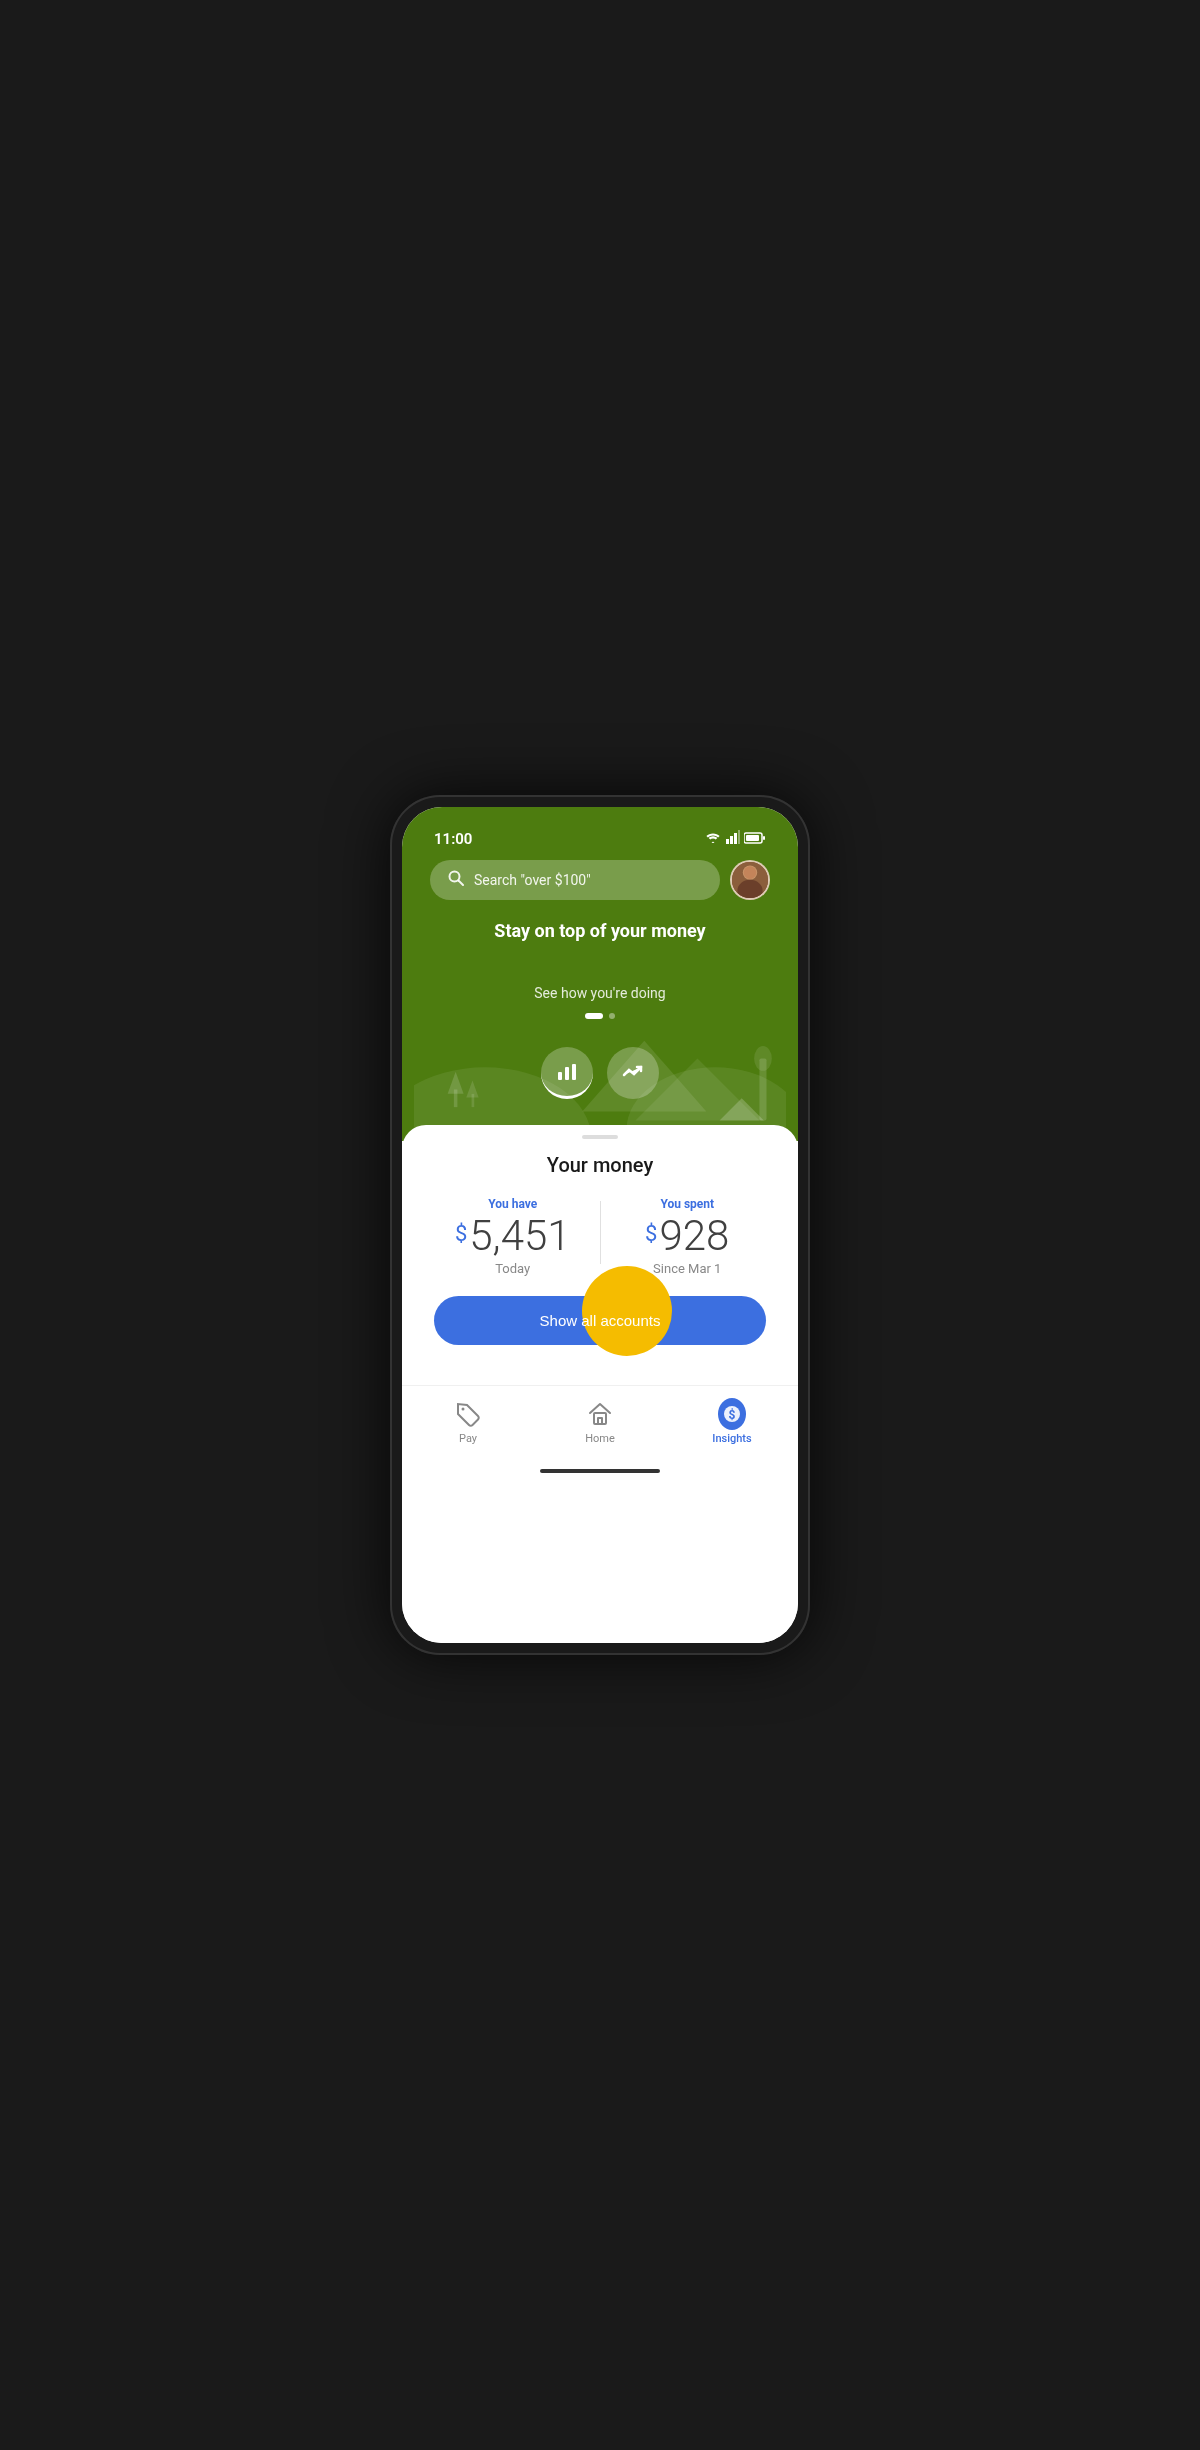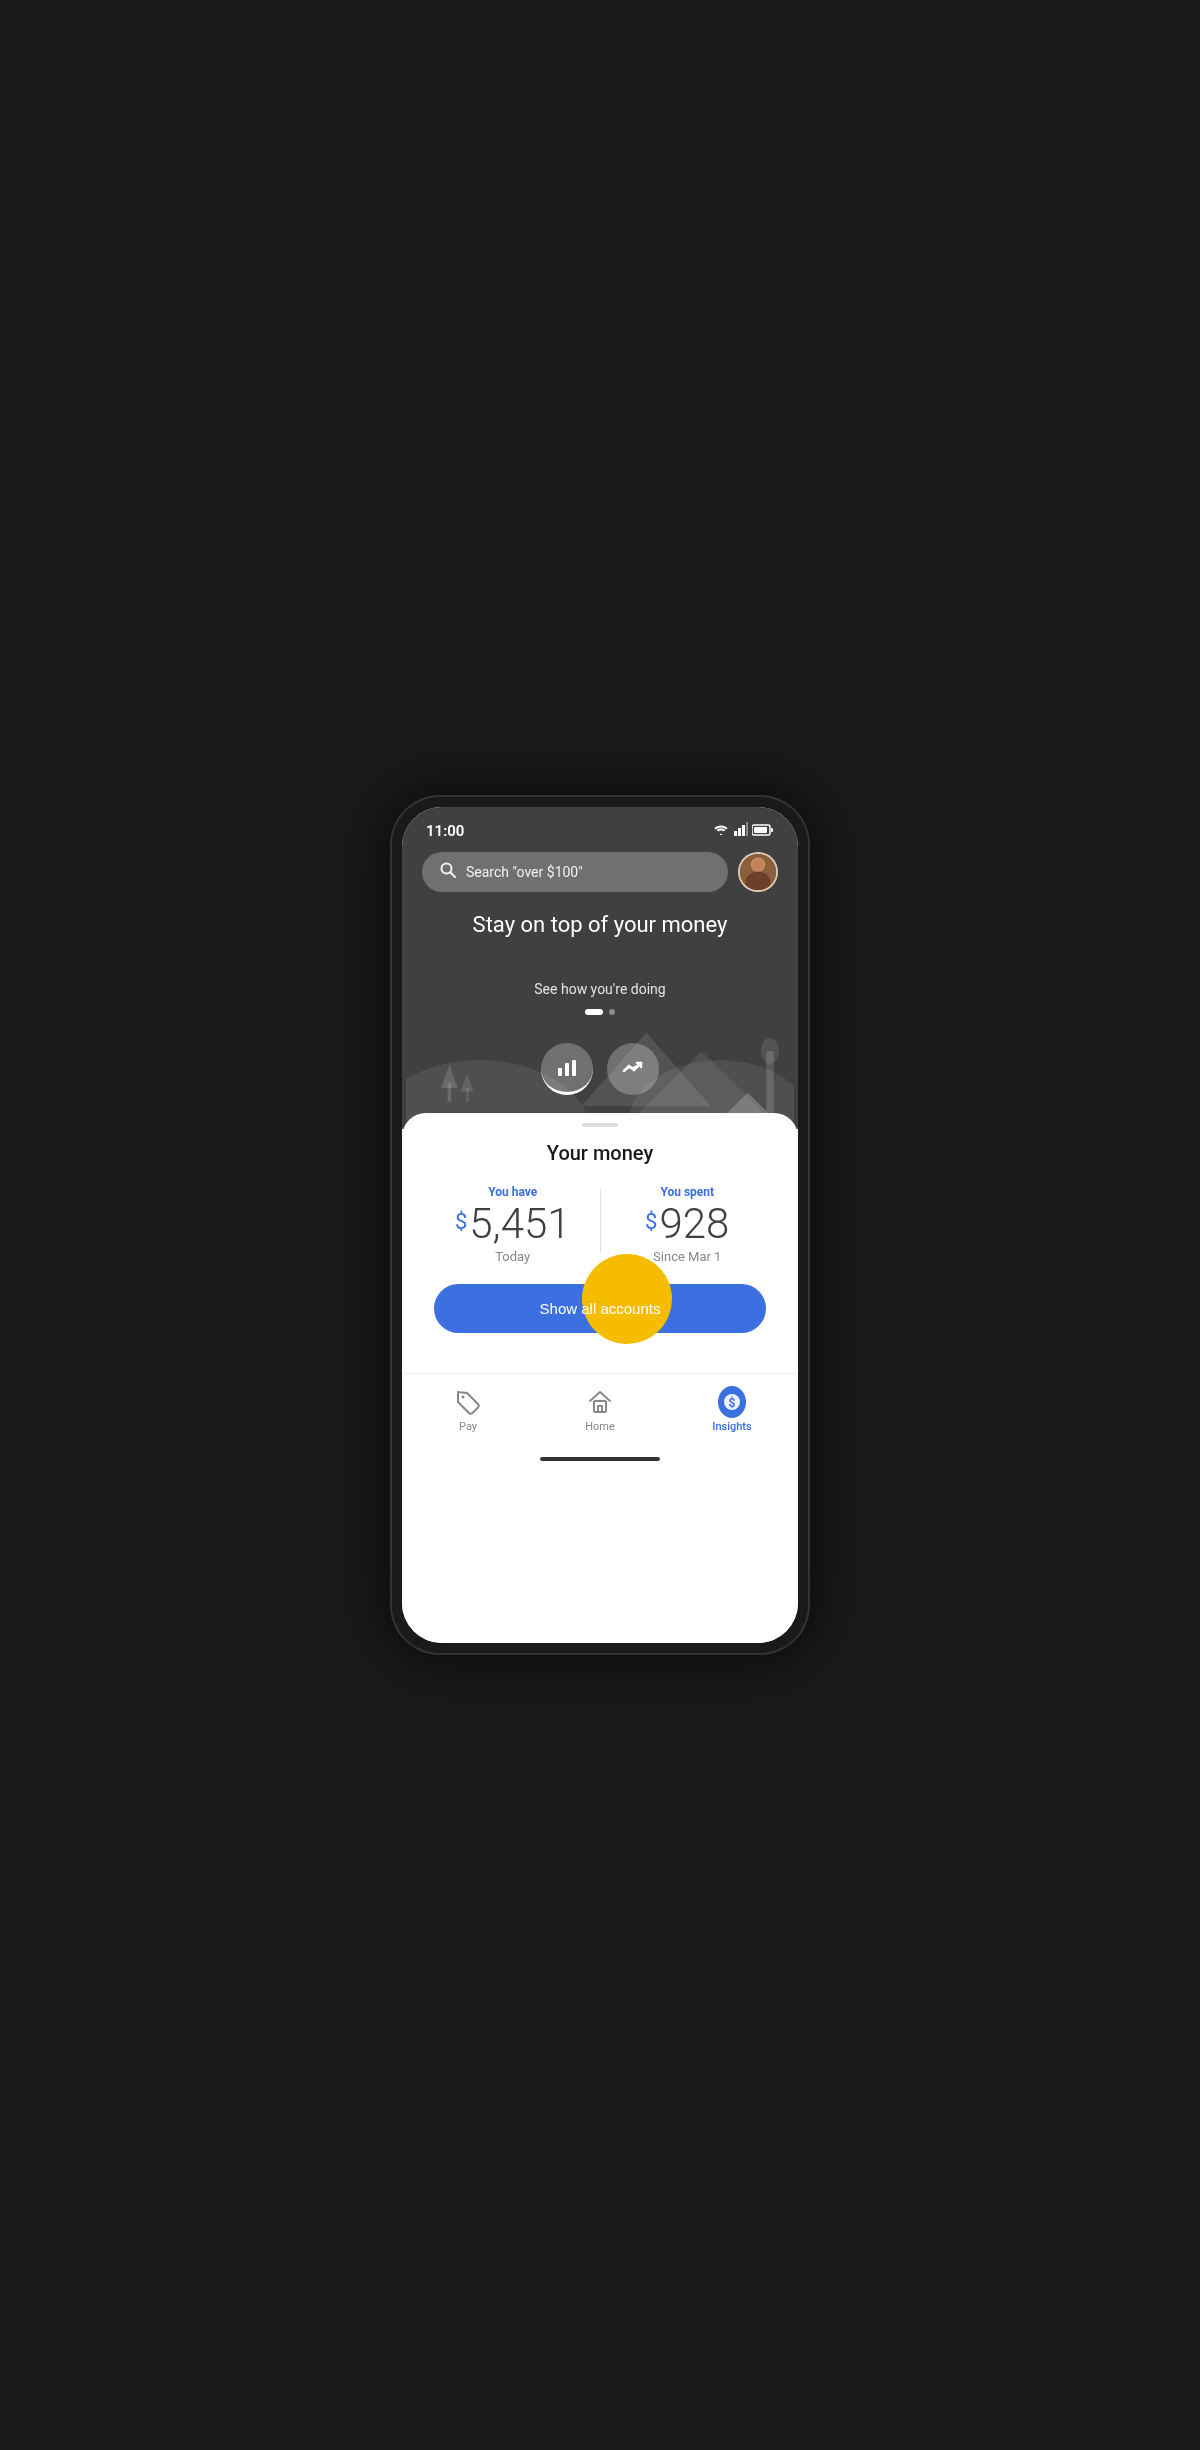--- a/index.html
+++ b/index.html
@@ -30,22 +30,22 @@
       border-radius: 40px;
       overflow: hidden;
       background: #fff;
       position: relative;
       display: flex;
       flex-direction: column;
     }
 
     
     .header-area {
-      background: #404040;
-      padding: 4px;
+      background: #4d7c0f;
+      padding: 12px;
       flex-shrink: 0;
       position: relative;
       overflow: hidden;
     }
 
     
     .status-bar {
       display: flex;
       justify-content: space-between;
       align-items: center;
@@ -119,22 +119,22 @@
     
     .hero-text {
       text-align: center;
       padding: 10px 20px 8px;
       position: relative;
       z-index: 10;
     }
 
     .hero-title {
       color: white;
-      font-size: 22px;
-      font-weight: 400;
+      font-size: 18px;
+      font-weight: 700;
       margin-bottom: 12px;
     }
 
     .hero-subtitle {
       color: rgba(255,255,255,0.85);
       font-size: 14px;
       margin-top: 44px;
     }
 
     

